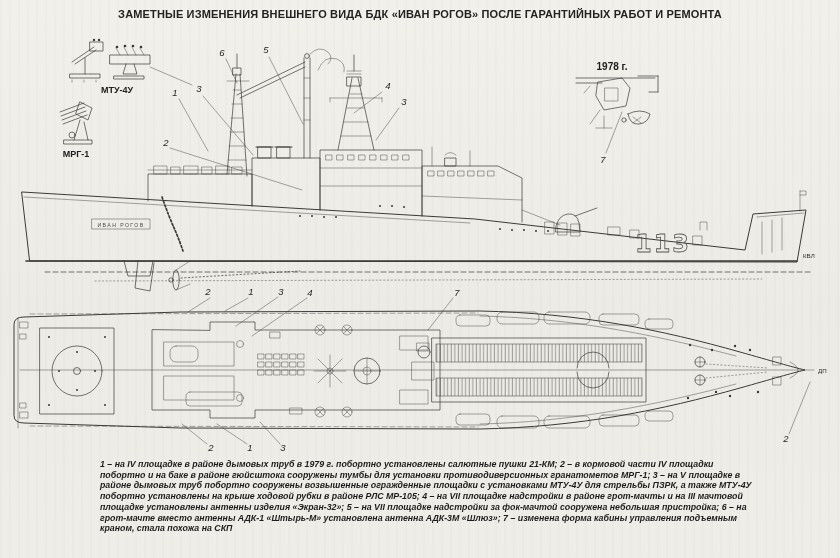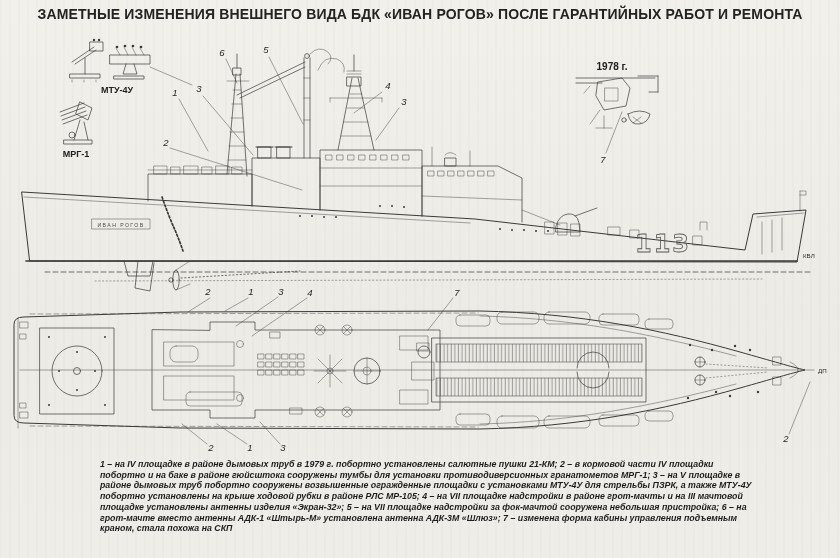--- a/index.html
+++ b/index.html
@@ -2,21 +2,21 @@
 <html><head>
 <meta charset="utf-8">
 <style>
   html,body{margin:0;padding:0;background:#dcdcd8;}
   .page{position:relative;width:840px;height:558px;overflow:hidden;
         font-family:"Liberation Sans",sans-serif;
         background:#efede8;
         background-image:repeating-linear-gradient(90deg, rgba(60,60,55,.02) 0 2px, rgba(0,0,0,0) 2px 9px),
                          linear-gradient(180deg,#f2f0ea 0%,#edebe5 55%,#efede7 100%);}
   .title{position:absolute;top:9px;left:0;width:100%;text-align:center;
-         font-weight:bold;font-size:14px;line-height:11.6px;color:#232323;letter-spacing:.15px;}
+         font-weight:bold;font-size:11px;line-height:11.6px;color:#232323;letter-spacing:.15px;}
   .caption{position:absolute;left:100px;top:459px;width:655px;
            font-size:8.8px;line-height:10.7px;font-style:italic;font-weight:bold;
            color:#1d1d1d;}
   svg.drawing{position:absolute;left:0;top:0;}
   .ln{fill:none;stroke:#3a3a3a;stroke-width:.7;stroke-linecap:round;stroke-linejoin:round;}
   .thk{stroke-width:1.6;}
   .md{stroke-width:1;}
   .thin{stroke-width:.45;}
   .dsh{stroke-dasharray:5 3;}
   .dt{stroke-dasharray:1.3 2.4;}

